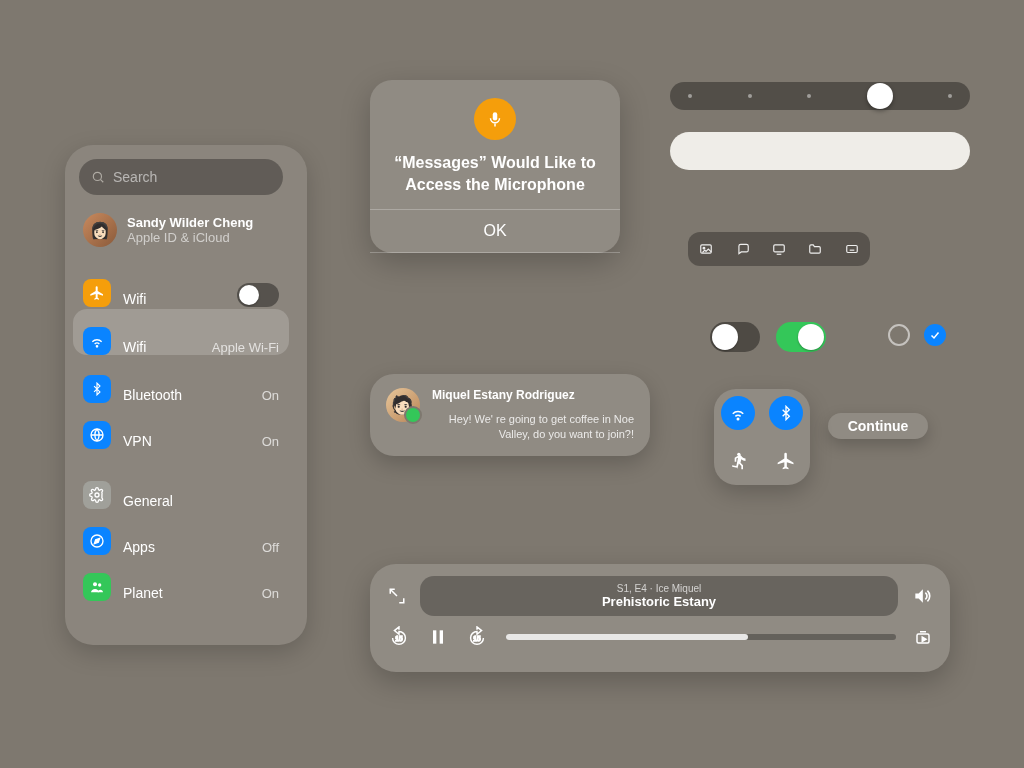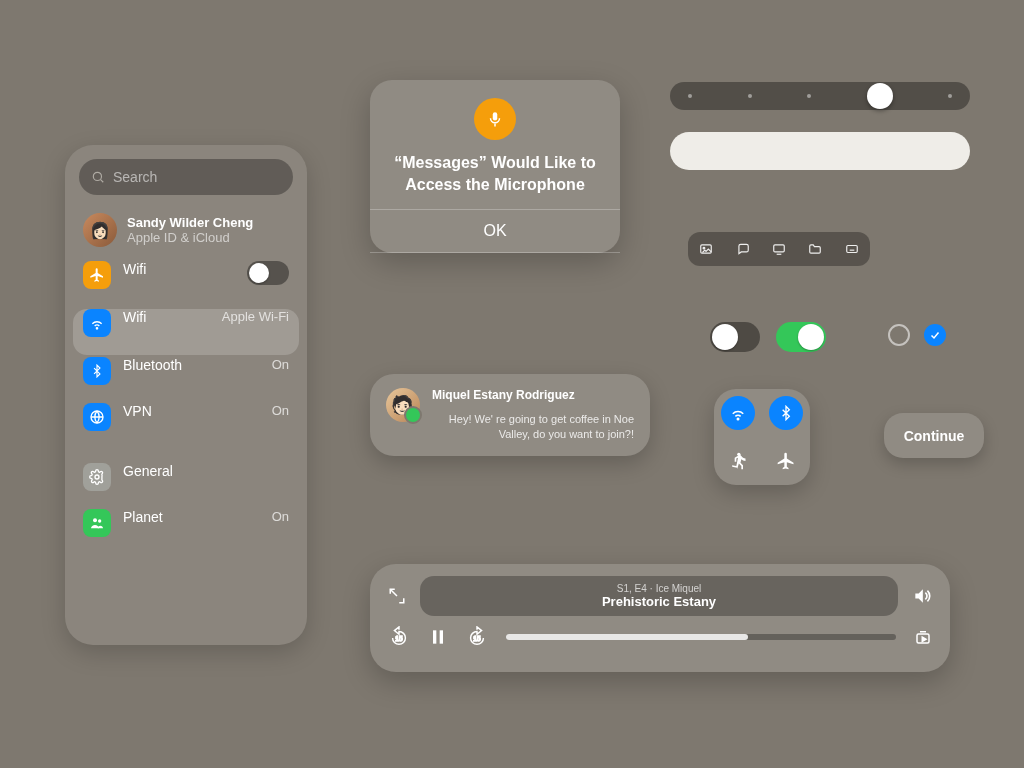--- a/index.html
+++ b/index.html
@@ -13,21 +13,21 @@
     color: #fff;
   }
 
   
   .panel {
     position: absolute;
     left: 65px; top: 145px;
     width: 242px; height: 500px;
     background: rgba(255,255,255,0.10);
     border-radius: 28px;
-    padding: 14px 0 6px 0;
+    padding: 14px 10px 6px 0;
     box-shadow: 0 8px 24px rgba(0,0,0,0.18);
   }
   .search {
     margin: 0 14px 10px 14px;
     height: 36px;
     border-radius: 18px;
     background: rgba(0,0,0,0.30);
     display: flex; align-items: center;
     padding: 0 12px;
     gap: 8px;
@@ -42,21 +42,21 @@
   .avatar {
     width: 34px; height: 34px; border-radius: 50%;
     background: linear-gradient(135deg,#c98a5e,#8a5a3a);
     display:flex;align-items:center;justify-content:center;
     font-size:16px;
   }
   .profile .name { font-size: 13px; font-weight: 600; }
   .profile .sub  { font-size: 13px; color: rgba(255,255,255,0.6); }
 
   .row {
-    display: flex; align-items: flex-start;
+    display: flex; align-items: flex-end;
     height: 46px;
     padding: 0 18px;
     gap: 12px;
   }
   .row.selected {
     background: rgba(255,255,255,0.18);
     border-radius: 14px;
     margin: 2px 8px;
     padding: 0 10px;
     height: 46px;
@@ -164,22 +164,22 @@
     display:grid;grid-template-columns:1fr 1fr;grid-template-rows:1fr 1fr;
     place-items:center;
     box-shadow:0 8px 22px rgba(0,0,0,0.2);
   }
   .cc .circ{width:34px;height:34px;border-radius:50%;display:flex;align-items:center;justify-content:center;}
   .cc .circ.blue{background:#0a84ff;}
   .cc .flat{width:34px;height:34px;display:flex;align-items:center;justify-content:center;}
 
   
   .continue{
-    position:absolute; left:884px; top:413px;
-    width:100px;height:45px;border-radius:19px;
+    position:absolute; left:828px; top:413px;
+    width:100px;height:26px;border-radius:19px;
     background:rgba(255,255,255,0.14);
     display:flex;align-items:center;justify-content:center;
     font-size:14px;font-weight:600;
     box-shadow:0 6px 16px rgba(0,0,0,0.2);
   }
 
   
   .media{
     position:absolute; left:370px; top:564px;
     width:580px; height:108px;
@@ -275,20 +275,30 @@
   <div class="row">
     <div class="ico gray">
       <svg width="16" height="16" viewBox="0 0 24 24" fill="none" stroke="#fff" stroke-width="2">
           <circle cx="12" cy="12" r="3"></circle>
           <path d="M19.4 15a1.7 1.7 0 0 0 .34 1.87l.06.06a2 2 0 1 1-2.83 2.83l-.06-.06a1.7 1.7 0 0 0-1.87-.34 1.7 1.7 0 0 0-1 1.56V21a2 2 0 0 1-4 0v-.09a1.7 1.7 0 0 0-1-1.56 1.7 1.7 0 0 0-1.87.34l-.06.06a2 2 0 1 1-2.83-2.83l.06-.06A1.7 1.7 0 0 0 4.6 15a1.7 1.7 0 0 0-1.56-1H3a2 2 0 0 1 0-4h.09A1.7 1.7 0 0 0 4.6 9a1.7 1.7 0 0 0-.34-1.87l-.06-.06A2 2 0 1 1 7 4.24l.06.06A1.7 1.7 0 0 0 9 4.6a1.7 1.7 0 0 0 1-1.56V3a2 2 0 0 1 4 0v.09a1.7 1.7 0 0 0 1 1.56 1.7 1.7 0 0 0 1.87-.34l.06-.06a2 2 0 1 1 2.83 2.83l-.06.06A1.7 1.7 0 0 0 19.4 9c.14.34.22.7.22 1.07s-.08.73-.22 1.07z"></path>
         </svg>
     </div>
     <span class="lbl">General</span>
   </div>
 
+  <div class="row">
+    <div class="ico blue">
+      <svg width="16" height="16" viewBox="0 0 24 24" fill="none" stroke="#fff" stroke-width="2">
+          <circle cx="12" cy="12" r="9"></circle>
+          <polygon points="16 8 10 10 8 16 14 14 16 8" fill="#fff"></polygon>
+        </svg>
+    </div>
+    <span class="lbl">Apps</span>
+    <span class="val">Off</span>
+  </div>
 
   <div class="row">
     <div class="ico green">
       <svg width="16" height="16" viewBox="0 0 24 24" fill="#fff">
           <circle cx="9" cy="8" r="3"></circle>
           <circle cx="16" cy="9" r="2.5"></circle>
           <path d="M3 20c0-3 3-5 6-5s6 2 6 5"></path>
           <path d="M13 20c0-2.5 2-4 4-4s4 1.5 4 4"></path>
         </svg>
     </div>

